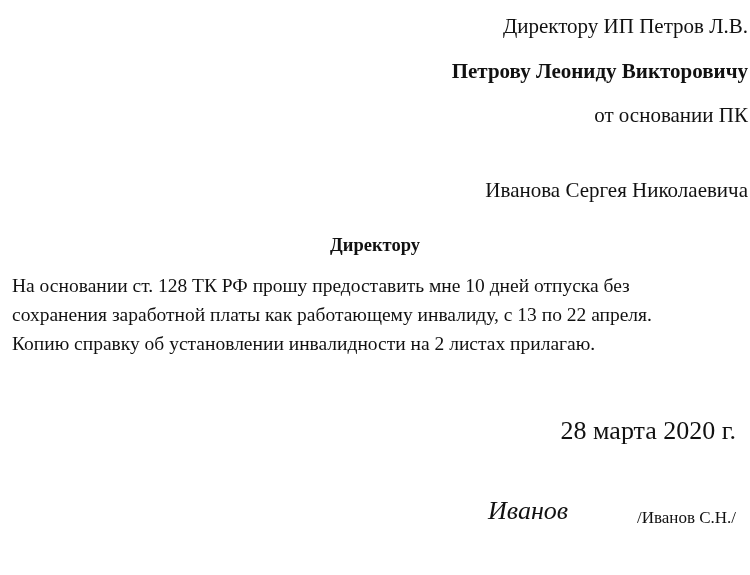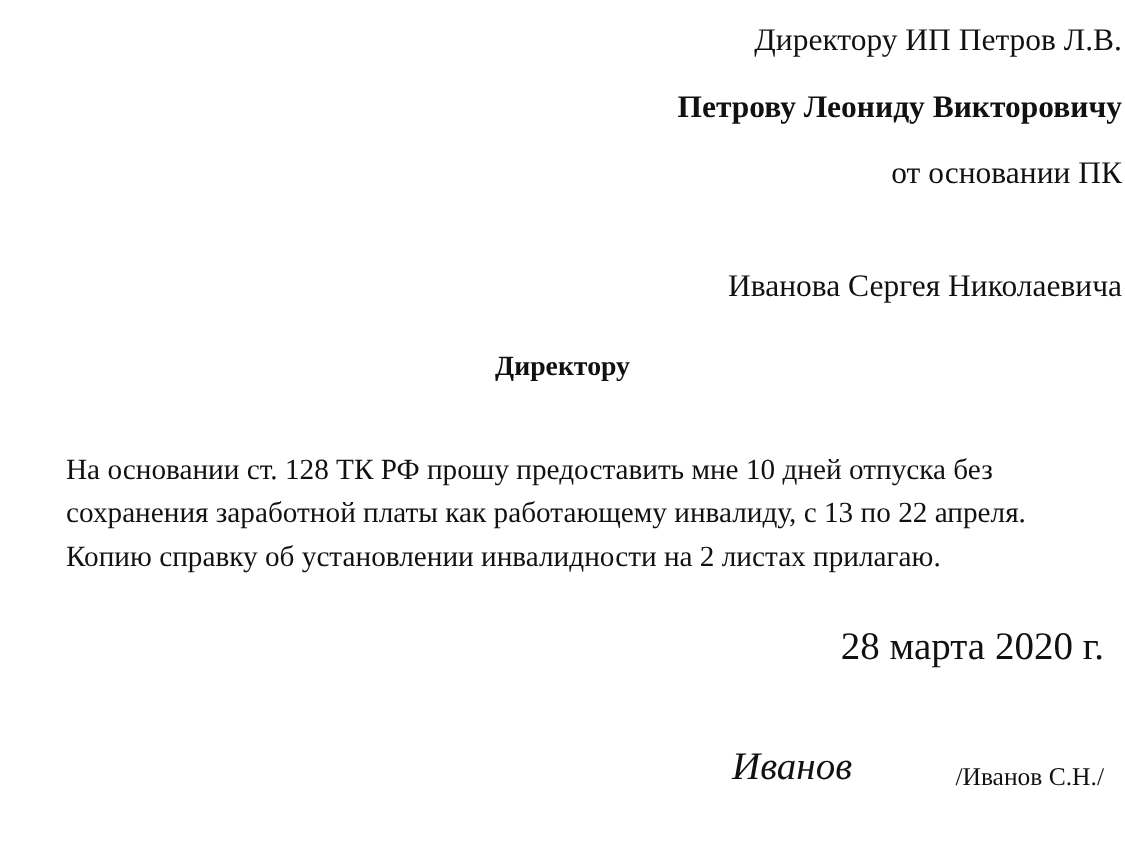--- a/index.html
+++ b/index.html
@@ -33,25 +33,24 @@
       position: absolute;
       left: 0; width: 750px;
       top: 233px;
       text-align: center;
       font-weight: bold;
       font-size: 18.5px;
       line-height: 24px;
     }
     .body-line {
       position: absolute;
-      left: 44px;
+      left: 12px;
       font-size: 19.5px;
       line-height: 24px;
       white-space: nowrap;
-      margin-top: 28px;
     }
     .date {
       position: absolute;
       right: 14px;
       top: 419px;
       font-size: 26px;
       line-height: 24px;
       white-space: nowrap;
     }
     .signature {

